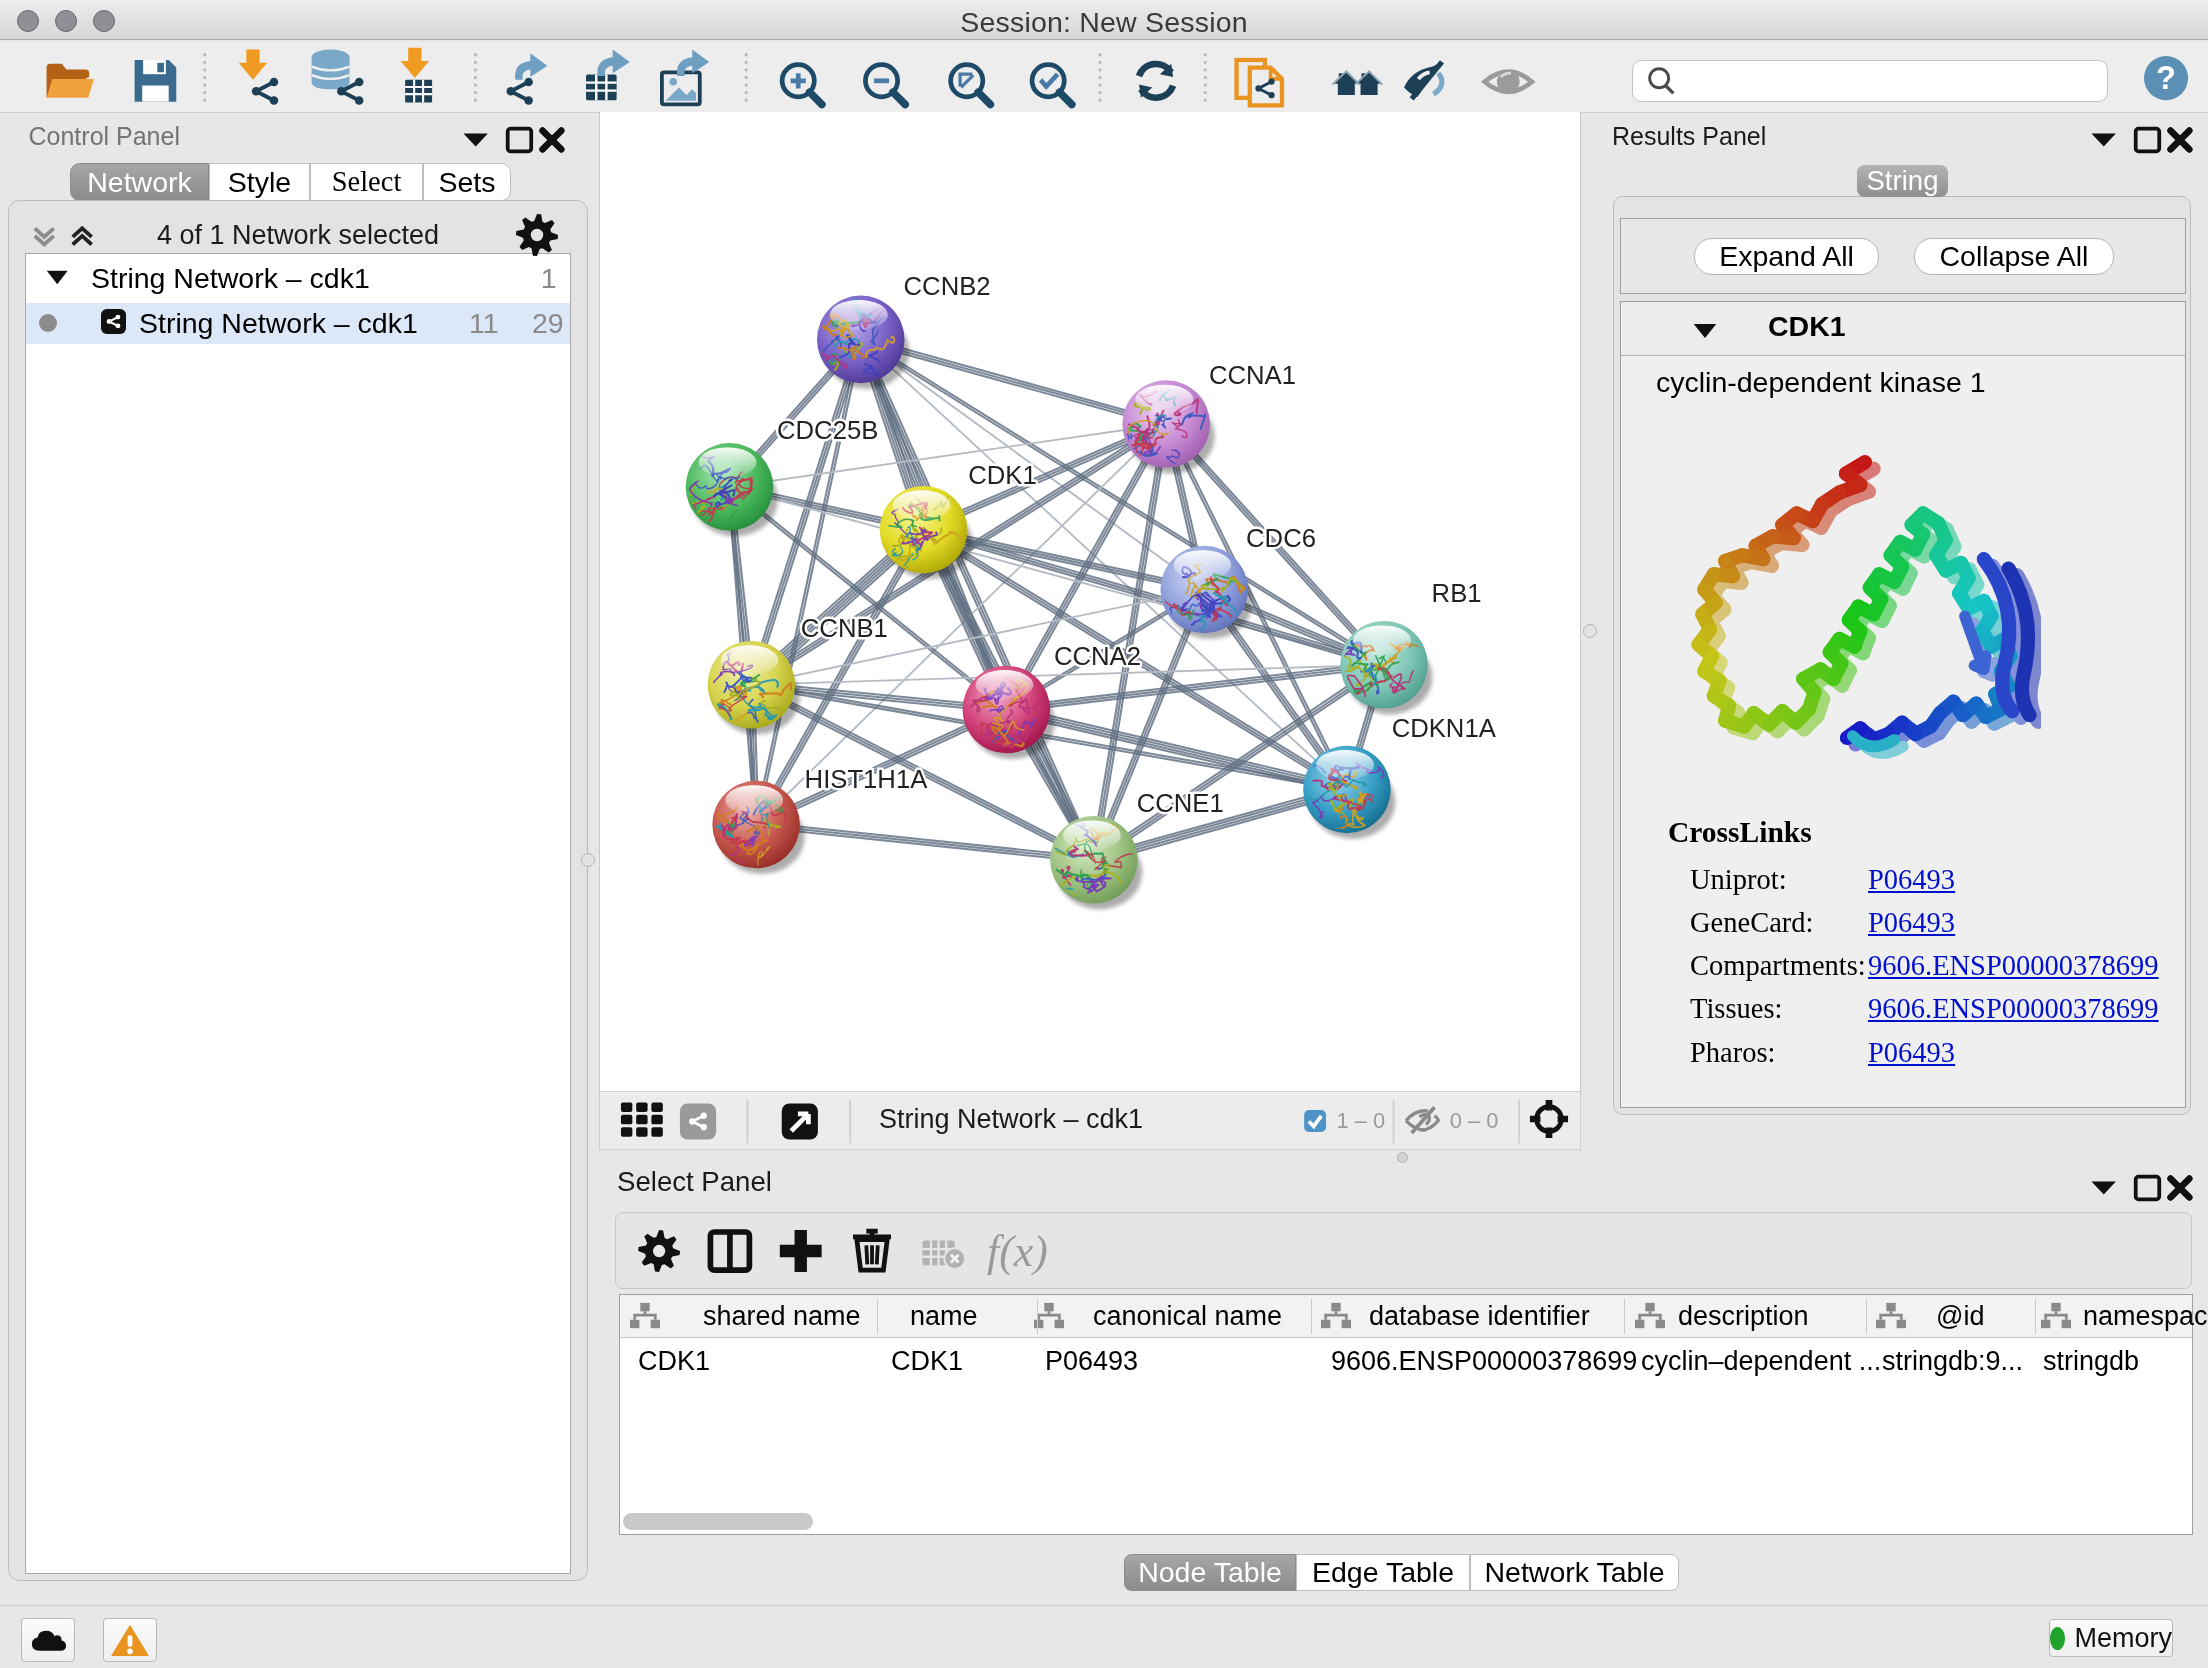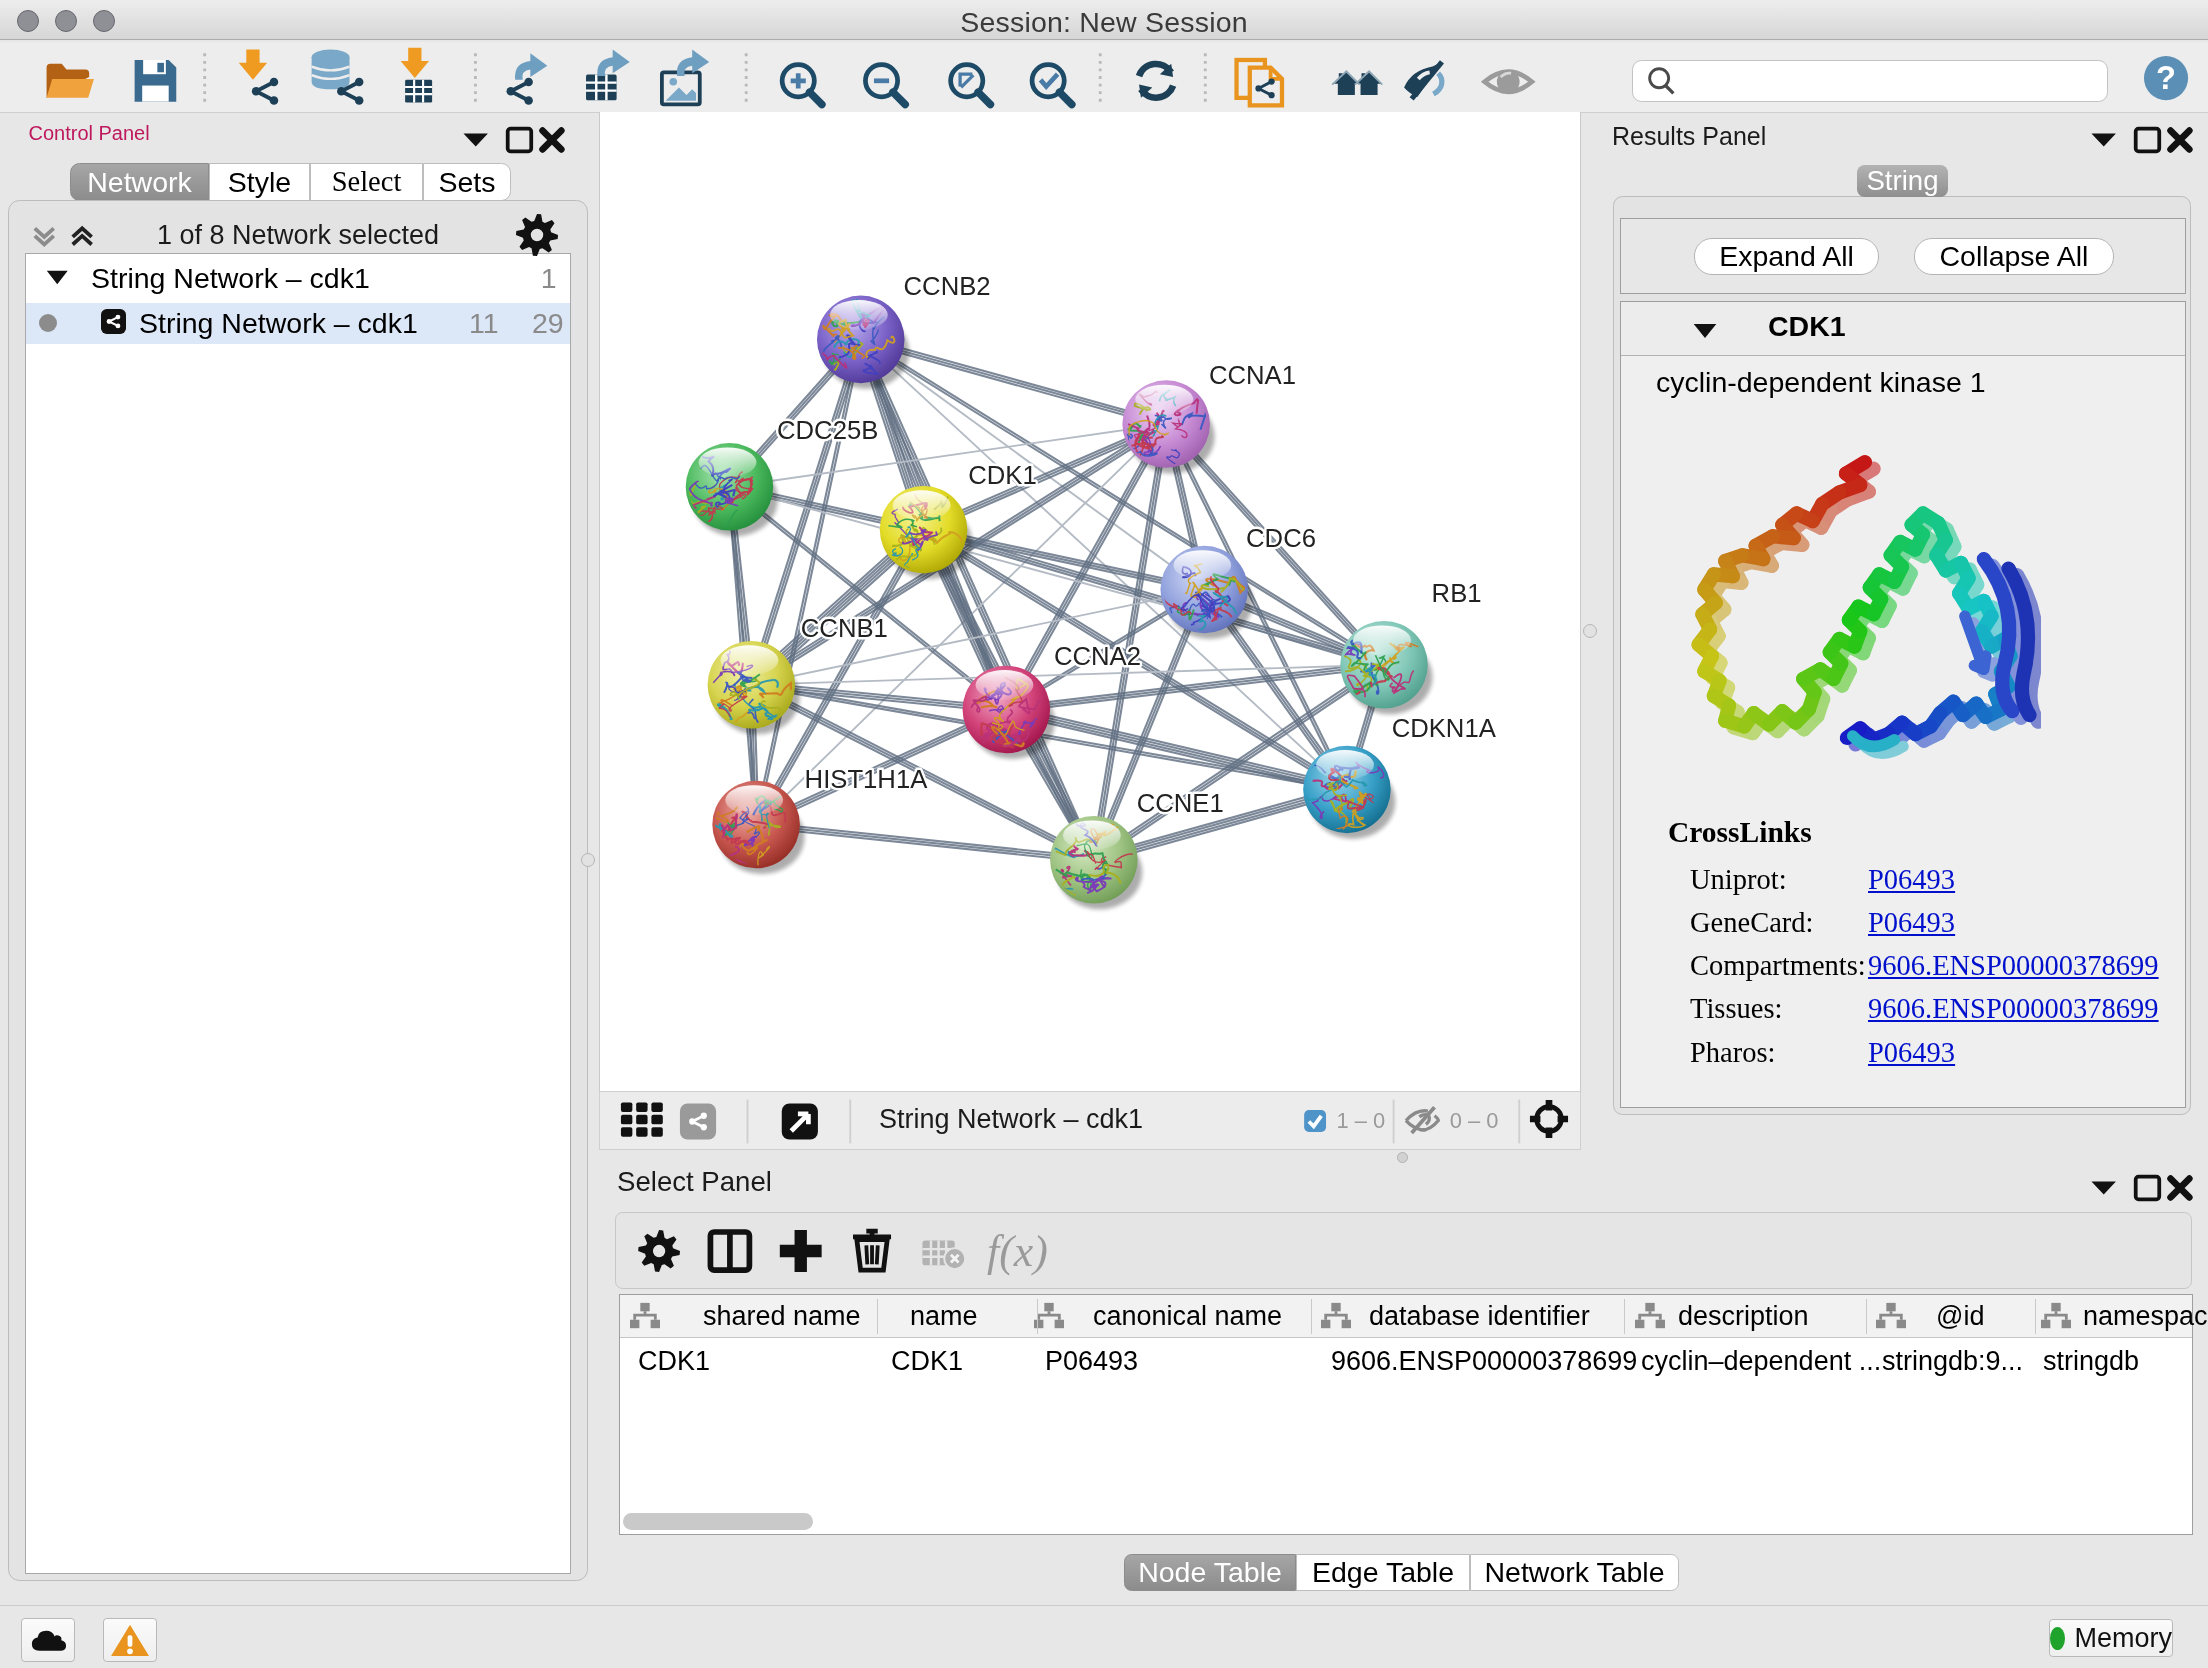--- a/index.html
+++ b/index.html
@@ -13,21 +13,21 @@
   .tl { position:absolute; top:9.5px; width:22px; height:22px; border-radius:50%;
         background:#8f8f96; border:1.4px solid #66666e; }
   #title { width:100%; text-align:center; top:5.7px; font-size:28.5px; color:#3a3a3a; letter-spacing:0.2px; }
 
   
   #toolbar { left:0; top:42px; width:2208px; height:71px; background:#ededed; border-bottom:1.9px solid #cfcfcf; }
   #searchbox { left:1632px; top:18px; width:476px; height:42px; background:#fff;
     border:1.9px solid #c3c3c3; border-radius:9.5px; }
 
   
-  #cp-title { left:28.5px; top:122px; font-size:20px; color:#be185d; }
+  #cp-title { left:28.5px; top:122px; font-size:25px; color:#737373; }
   #cp-tabs { left:70px; top:163px; height:38px; display:flex; font-size:28.5px; }
   .tab { border:1.4px solid #bdbdbd; background:#fff; color:#000; display:flex;
          align-items:center; justify-content:center; }
   .tab.sel { background:linear-gradient(#a6a6a6,#8c8c8c); color:#fff; border-color:#8c8c8c; }
   #cp-box { left:7.6px; top:200px; width:580px; height:1381px; background:#e3e3e3;
             border:1.4px solid #bcbcbc; border-radius:11.4px; }
   #cp-list { left:25px; top:253px; width:546px; height:1321px; background:#fff;
              border:1.4px solid #a8a8a8; }
   .row2 { position:absolute; left:0; top:49px; width:100%; height:41px; background:#dce7f8; }
 
@@ -251,21 +251,21 @@
 <svg class="abs" style="left:514px;top:213px;z-index:5;" width="46" height="44" viewBox="0 0 48 46">
   <path fill-rule="evenodd" fill="#111" d="M24.0 1.0 L28.3 1.4 L29.7 9.1 L32.3 10.5 L39.6 7.4 L42.3 10.8 L37.9 17.3 L38.7 20.1 L46.0 23.0 L45.6 27.3 L37.9 28.7 L36.5 31.3 L39.6 38.6 L36.2 41.3 L29.7 36.9 L26.9 37.7 L24.0 45.0 L19.7 44.6 L18.3 36.9 L15.7 35.5 L8.4 38.6 L5.7 35.2 L10.1 28.7 L9.3 25.9 L2.0 23.0 L2.4 18.7 L10.1 17.3 L11.5 14.7 L8.4 7.4 L11.8 4.7 L18.3 9.1 L21.1 8.3 Z M30.5 23.0 A6.5 6.5 0 1 0 17.5 23.0 A6.5 6.5 0 1 0 30.5 23.0 Z"></path>
 </svg>
 <div class="abs" id="cp-tabs">
   <div class="tab sel" style="width:139px; border-radius:9.5px 0 0 9.5px;">Network</div>
   <div class="tab" style="width:101px;">Style</div>
   <div class="tab" style="width:113px;font-family:Liberation Serif, serif;">Select</div>
   <div class="tab" style="width:88px; border-radius:0 9.5px 9.5px 0;">Sets</div>
 </div>
 <div class="abs" id="cp-box"></div>
-<div class="abs" style="left:25px; top:217px; width:546px; height:36px; font-size:27px; color:#1b1b1b; text-align:center; line-height:36px;">1 of 8 Network selected</div>
+<div class="abs" style="left:25px; top:217px; width:546px; height:36px; font-size:27px; color:#1b1b1b; text-align:center; line-height:36px;">4 of 1 Network selected</div>
 <div class="abs" id="cp-list">
   <div style="position:relative; height:49px; font-size:28.5px;">
     <svg style="position:absolute;left:17px;top:11.4px;" width="28.5" height="25" viewBox="0 0 30 26">
         <path d="M4 6 L26 6 L15 20 Z" fill="#111"></path>
       </svg>
     <span style="position:absolute; left:65px; top:7.6px;">String Network – cdk1</span>
     <span style="position:absolute; right:13.3px; top:7.6px; color:#8a8a8a;">1</span>
   </div>
   <div class="row2" style="font-size:28.5px;">
     <circle-dot style="position:absolute;left:13.3px;top:11.4px;width:18px;height:18px;border-radius:50%;background:#8c8c8c;"></circle-dot>

